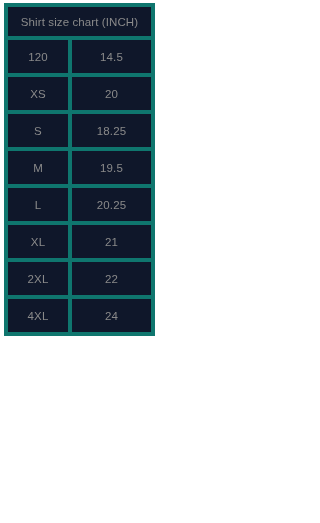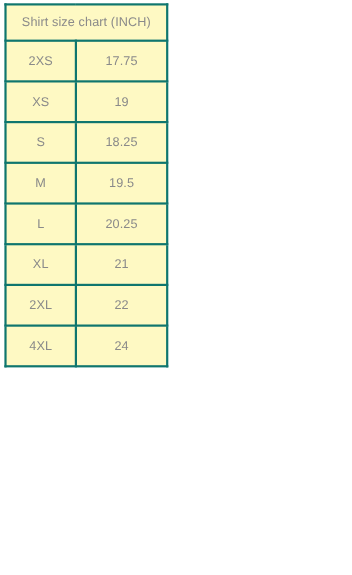--- a/index.html
+++ b/index.html
@@ -29,30 +29,30 @@
     width: 147px;
     border-collapse: collapse;
     table-layout: fixed;
     background: #ffffff;
   }
   .size-table col.c-size { width: 64px; }
   .size-table col.c-chest { width: 83px; }
 
   .size-table td,
   .size-table th {
-    border: 2px solid #0f766e;
+    border: 4px solid #0f766e;
     color: #8a8a8a;
     font-weight: normal;
     font-size: 11.5px;
     text-align: center;
     vertical-align: middle;
     height: 37px;
     padding: 0 2px;
     box-sizing: border-box;
-    background: #fef9c3;
+    background: #0f172a;
     letter-spacing: 0.1px;
   }
   .title-cell {
     height: 33px !important;
     font-size: 11.5px;
     color: #8a8a8a;
     text-align: center;
     letter-spacing: 0.1px;
   }
   .head-cell {
@@ -68,26 +68,26 @@
   <table class="size-table">
     <colgroup>
       <col class="c-size">
       <col class="c-chest">
     </colgroup>
     <tbody>
       <tr>
         <td class="title-cell" colspan="2">Shirt size chart (INCH)</td>
       </tr>
       <tr>
-        <td class="data-cell">2XS</td>
-        <td class="data-cell">17.75</td>
+        <td class="data-cell">120</td>
+        <td class="data-cell">14.5</td>
       </tr>
       <tr>
         <td class="data-cell">XS</td>
-        <td class="data-cell">19</td>
+        <td class="data-cell">20</td>
       </tr>
       <tr>
         <td class="data-cell">S</td>
         <td class="data-cell">18.25</td>
       </tr>
       <tr>
         <td class="data-cell">M</td>
         <td class="data-cell">19.5</td>
       </tr>
       <tr>

